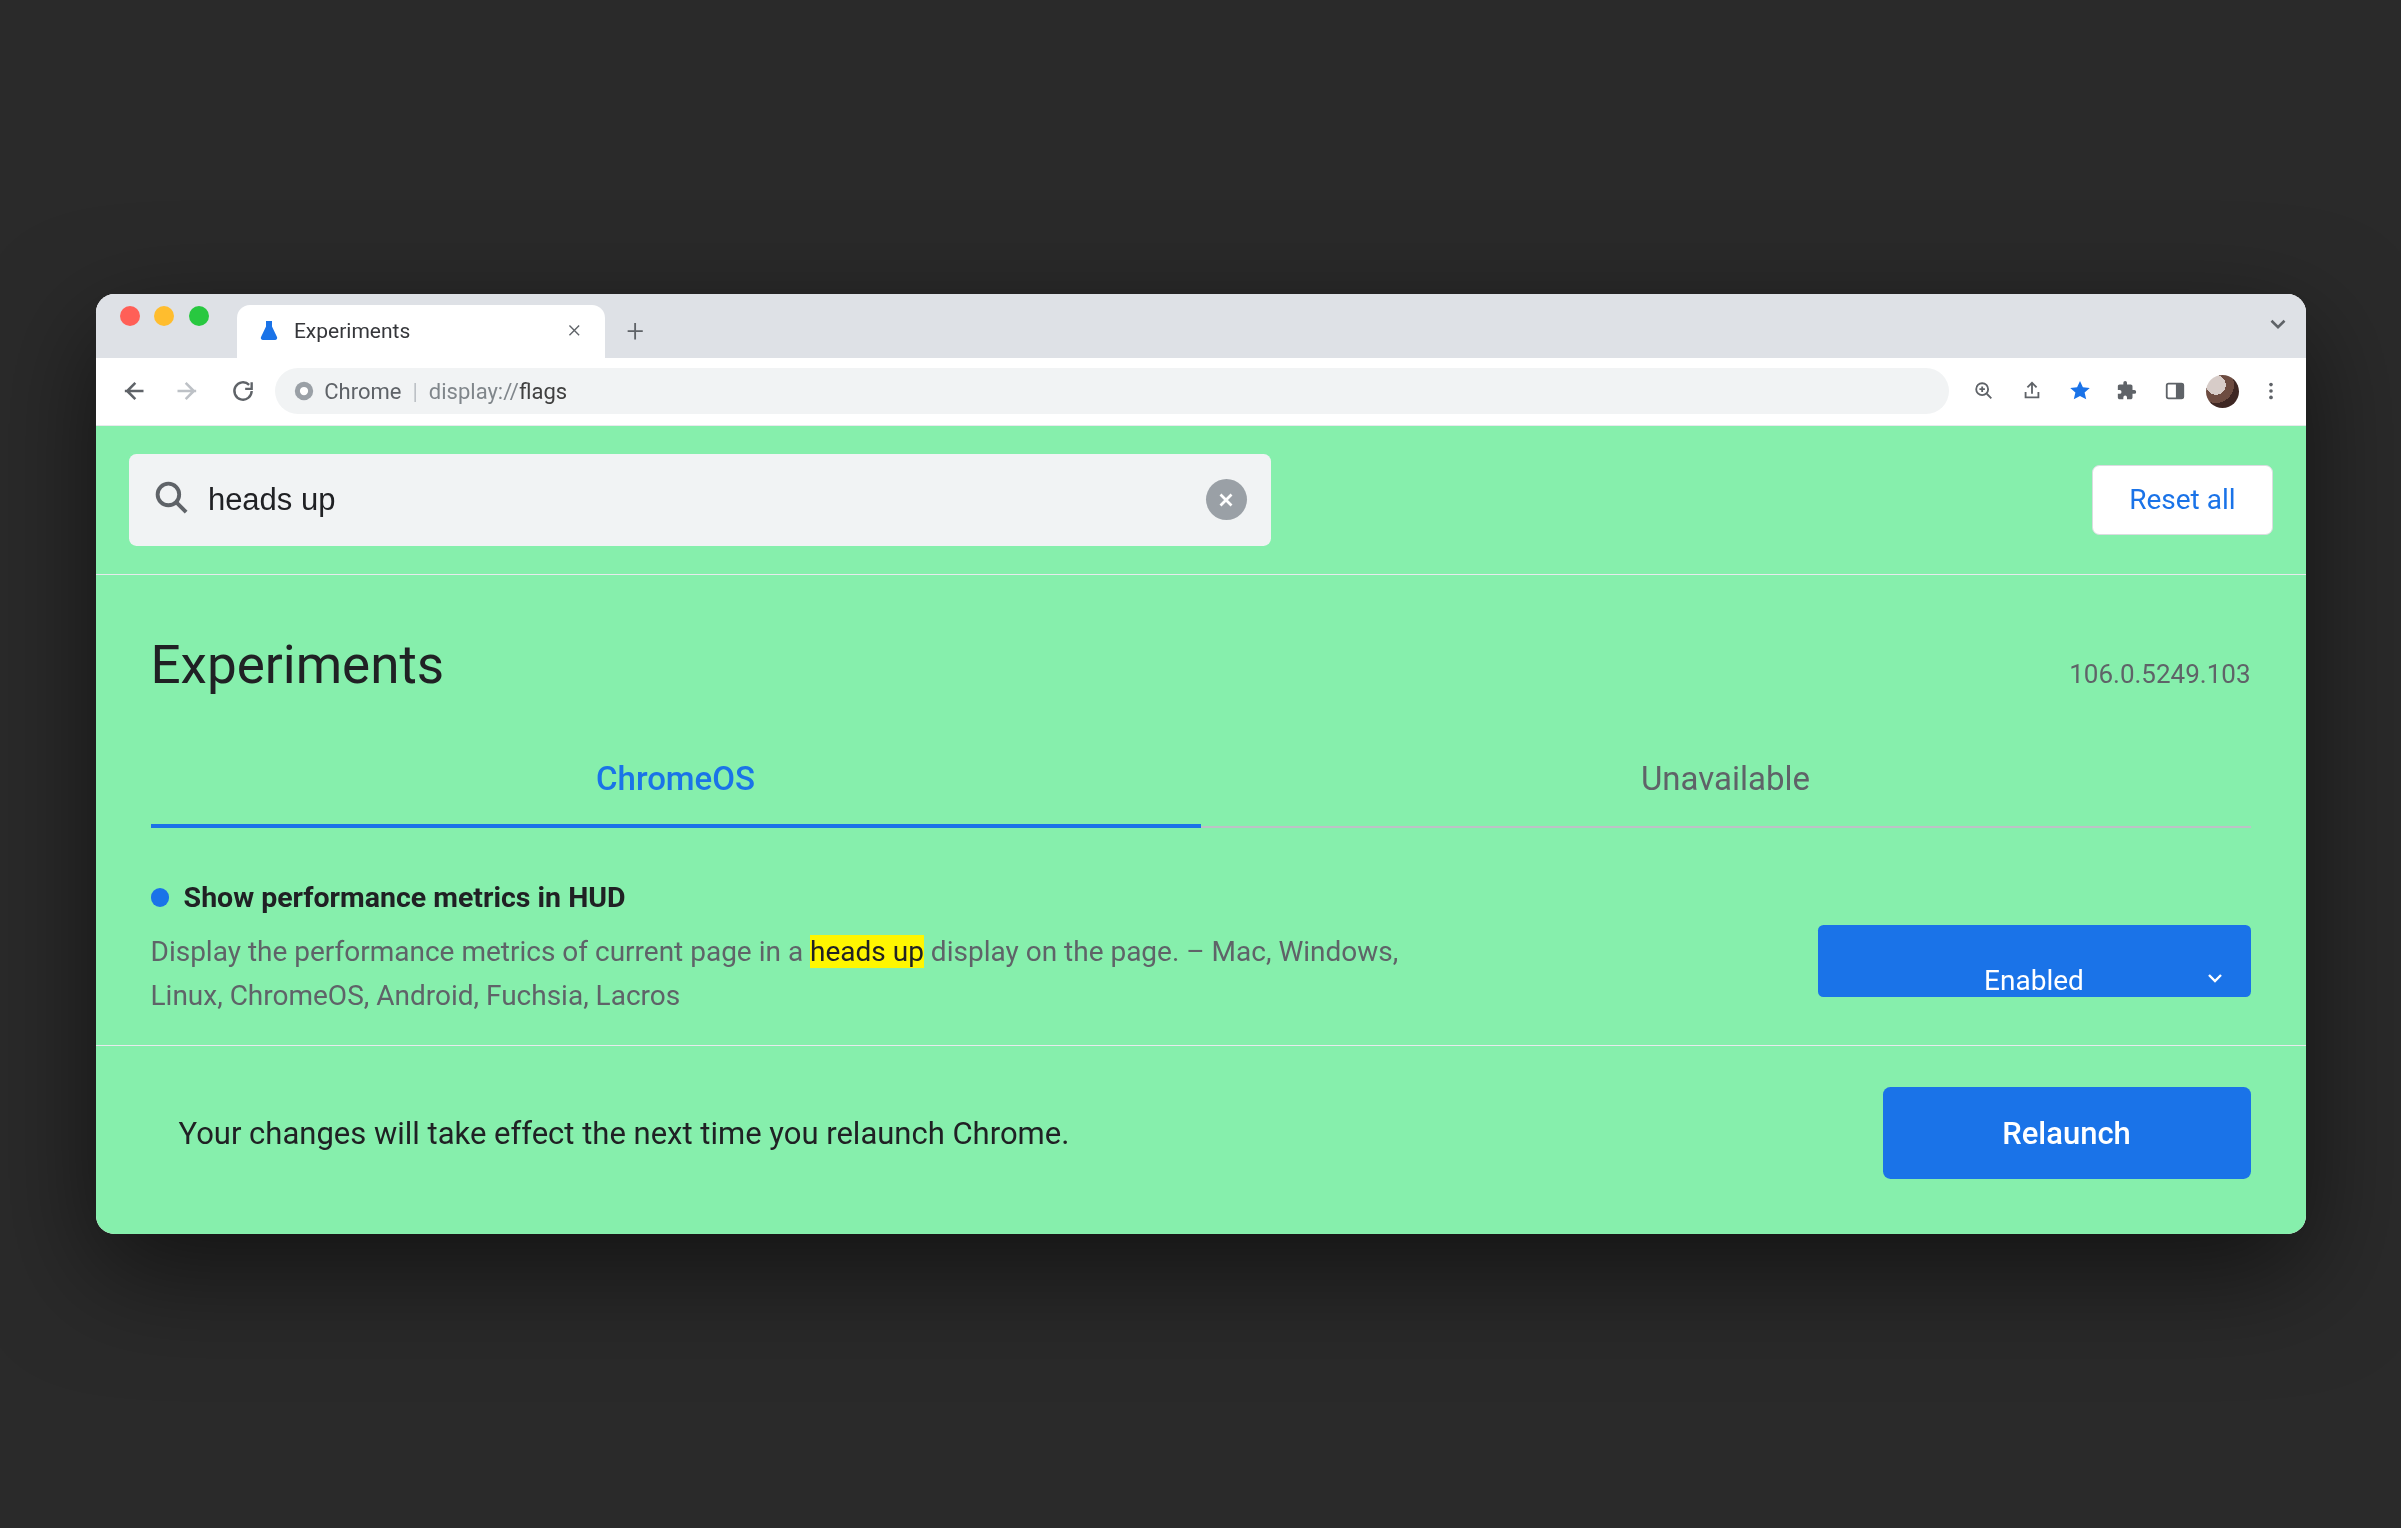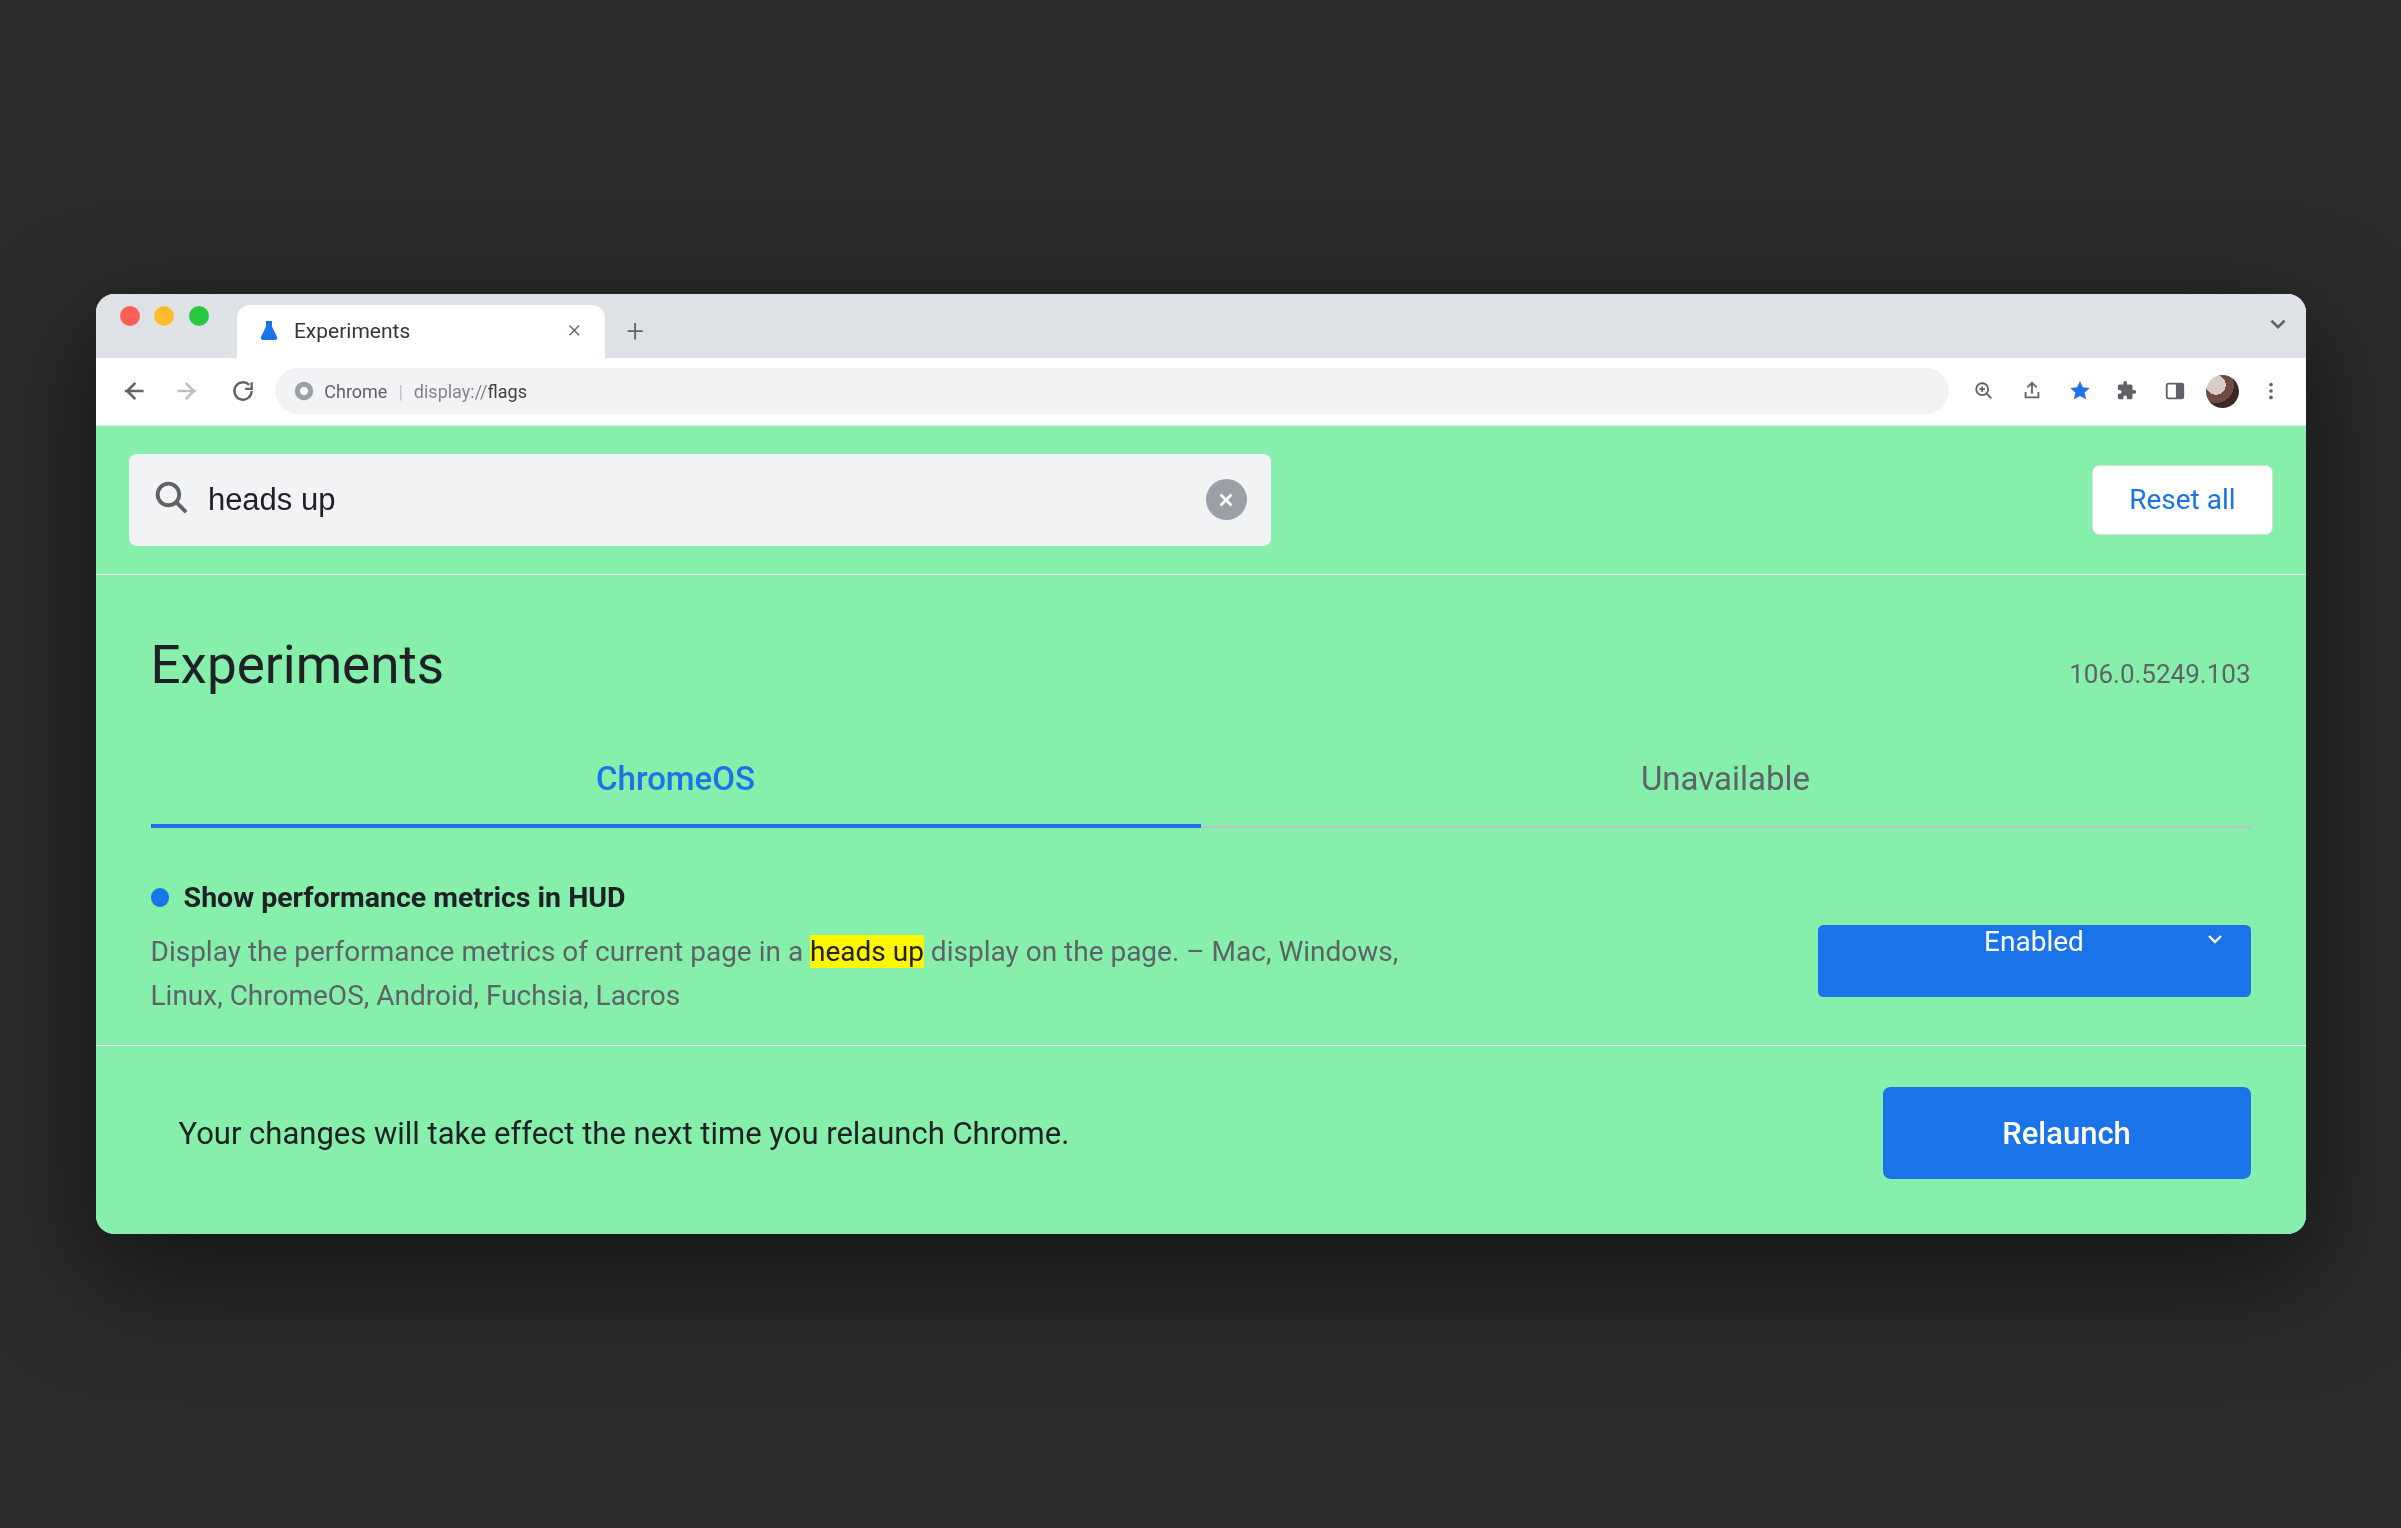--- a/index.html
+++ b/index.html
@@ -86,21 +86,21 @@
   .nav-btn.disabled { color: #babcbe; }
   .omnibox {
     flex: 1;
     height: 46px;
     background: #f1f3f4;
     border-radius: 24px;
     display: flex;
     align-items: center;
     padding: 0 18.4px;
     gap: 11px;
-    font-size: 18px;
+    font-size: 22px;
     color: #5f6368;
   }
   .omnibox .chrome-chip {
     display: flex; align-items: center; gap: 9.2px;
   }
   .omnibox .sep { color: #bdc1c6; }
   .omnibox .url-gray { color: #80868b; }
   .omnibox .url-dark { color: #404040; }
   .tool-icons {
     display: flex;
@@ -218,21 +218,21 @@
     padding: 0;
   }
   .flag-select {
     margin-top: 44px;
     width: 433px;
     height: 72px;
     background: #1a73e8;
     color: #fff;
     border-radius: 5.5px;
     display: flex;
-    align-items: flex-start;
+    align-items: flex-end;
     justify-content: center;
     gap: 92px;
     font-size: 28px;
     padding: 0 28px;
     position: relative;
   }
   .flag-select .chev {
     position: absolute;
     right: 24px;
   }

